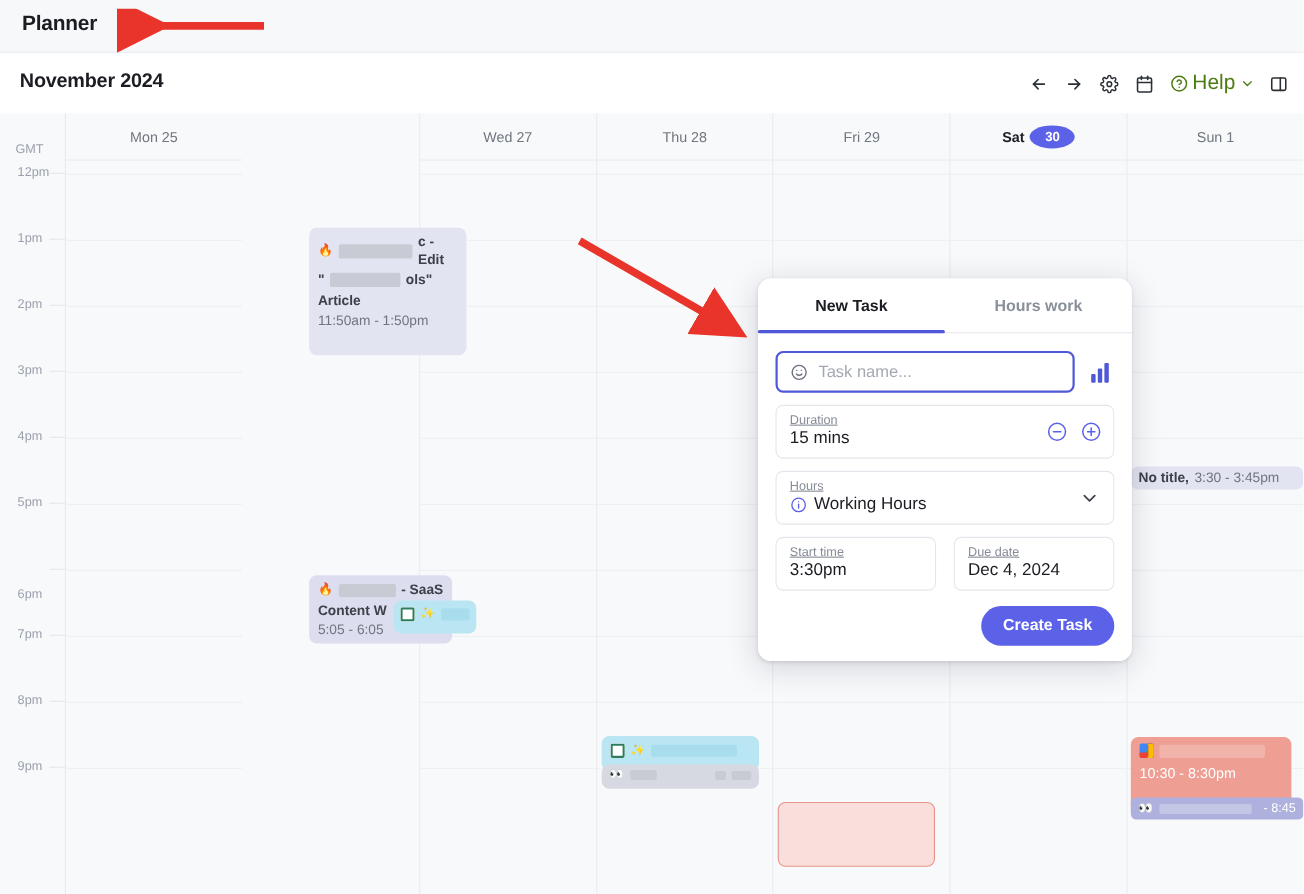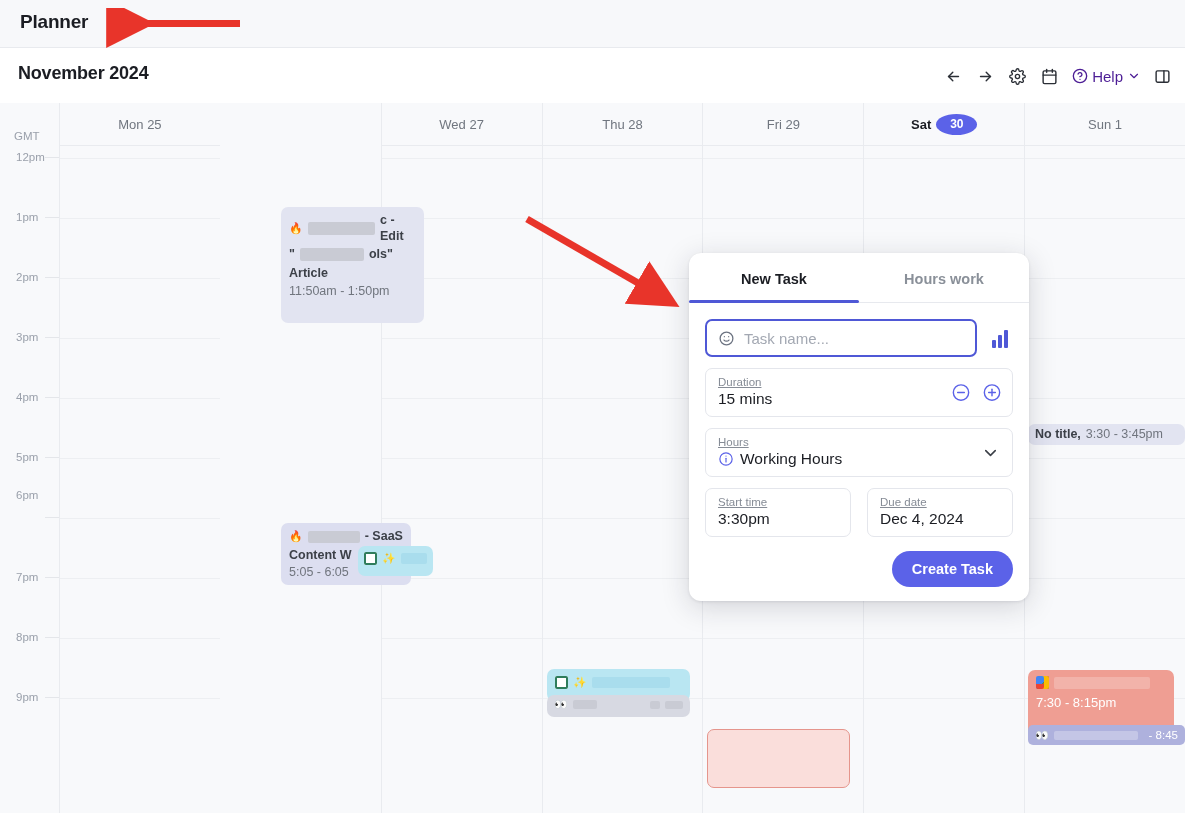--- a/index.html
+++ b/index.html
@@ -42,21 +42,21 @@
   .tb-btn {
     width: 30px; height: 28px;
     display: flex; align-items: center; justify-content: center;
     border: none; background: transparent; cursor: pointer;
     color: #2b2f36; border-radius: 5px;
   }
   .tb-help {
     display: flex; align-items: center; gap: 4px;
     height: 28px; padding: 0 4px 0 6px;
     border: none; background: transparent; cursor: pointer;
-    color: #4c1d95; font-size: 15px; border-radius: 5px; justify-content: space-between;
+    color: #4d7c0f; font-size: 19px; border-radius: 5px; justify-content: space-between;
   }
 
   
   .grid-wrap {
     position: absolute; top: 103px; left: 0;
     width: 1185px; height: 710px;
     background: #f8f9fb;
     overflow: hidden;
   }
   .tz-label {
@@ -313,21 +313,21 @@
         <div class="hourlabel" style="top: 114px;">1pm</div>
         <div class="gutterline" style="top: 114px;"></div>
         <div class="hourlabel" style="top: 174px;">2pm</div>
         <div class="gutterline" style="top: 174px;"></div>
         <div class="hourlabel" style="top: 234px;">3pm</div>
         <div class="gutterline" style="top: 234px;"></div>
         <div class="hourlabel" style="top: 294px;">4pm</div>
         <div class="gutterline" style="top: 294px;"></div>
         <div class="hourlabel" style="top: 354px;">5pm</div>
         <div class="gutterline" style="top: 354px;"></div>
-        <div class="hourlabel" style="top: 392px;">6pm</div>
+        <div class="hourlabel" style="top: 438px;">6pm</div>
         <div class="gutterline" style="top: 414px;"></div>
         <div class="hourlabel" style="top: 474px;">7pm</div>
         <div class="gutterline" style="top: 474px;"></div>
         <div class="hourlabel" style="top: 534px;">8pm</div>
         <div class="gutterline" style="top: 534px;"></div>
         <div class="hourlabel" style="top: 594px;">9pm</div>
         <div class="gutterline" style="top: 594px;"></div>
       </div>
 
     <div class="daycols" id="daycols">
@@ -493,21 +493,21 @@
         <span class="ev-title">No title,</span>
         <span class="ev-time">3:30 - 3:45pm</span>
       </div>
     </div>
 
     <div class="event ev-salmon" style="left:1028px; top:567px; width:146px; height:70px;">
       <div class="evrow">
         <span class="gcal-icon" style="background: linear-gradient(135deg, rgb(66, 133, 244) 0px, rgb(66, 133, 244) 50%, rgb(52, 168, 83) 50%, rgb(52, 168, 83) 100%); box-shadow: rgb(251, 188, 4) -5px 0px 0px inset, rgb(234, 67, 53) -5px -5px 0px inset;"></span>
         <span class="redact redact-salmon" style="width:96px; height:12px;"></span>
       </div>
-      <div style="margin-top:6px; font-size:13px;">7:30 - 8:15pm</div>
+      <div style="margin-top:6px; font-size:13px;">10:30 - 8:30pm</div>
     </div>
 
     <div class="event ev-lavbar" style="left:1028px; top:622px; width:157px; height:20px; padding:3px 7px; border-radius:5px;">
       <div class="evrow" style="justify-content:space-between;">
         <span class="evrow">
           <span class="ev-emoji">👀</span>
           <span class="redact" style="width:84px; height:9px; background:rgba(255,255,255,0.28);"></span>
         </span>
         <span style="font-size:11.5px;">- 8:45</span>
       </div>

